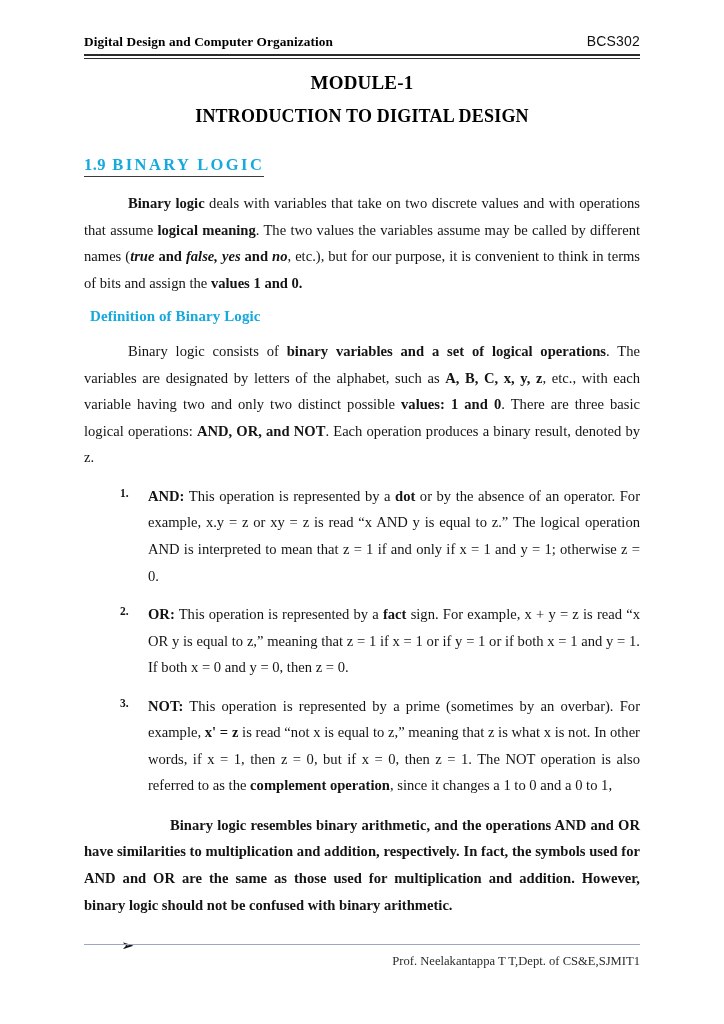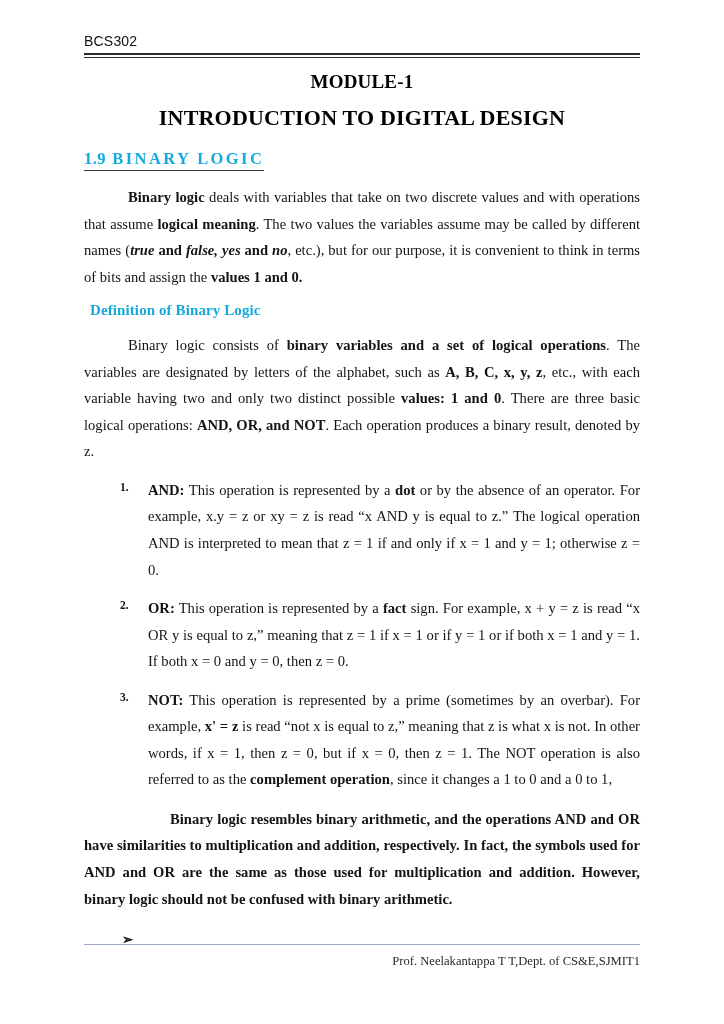--- a/index.html
+++ b/index.html
@@ -59,28 +59,28 @@
     text-align: center;
     font-weight: bold;
     color: #000;
   }
   .module-title {
     font-size: 19px;
     margin-top: 13px;
     letter-spacing: .2px;
   }
   .doc-title {
-    font-size: 22px;
+    font-size: 18px;
     margin-top: 12px;
     letter-spacing: .2px;
   }
 
   
   .section-heading {
-    margin-top: 18px;
+    margin-top: 28px;
     font-weight: bold;
     font-size: 16.5px;
     color: #15a9dd;
     letter-spacing: 2.4px;
     display: inline-block;
     border-bottom: 1.6px solid #3a3a3a;
     padding-bottom: 1px;
   }
   .section-heading .nodot {
     letter-spacing: .4px;
@@ -182,20 +182,21 @@
   }
   .footer-page { font-size: 12.6px; }
 </style>
 </head>
 <body>
 
 <div class="page">
   <div class="content">
 
     <div class="doc-header">
+      <div class="doc-header-title">Digital Design and Computer Organization</div>
       <div class="doc-header-code">BCS302</div>
     </div>
     <hr class="header-rule">
 
     <div class="module-title">MODULE-1</div>
     <div class="doc-title">INTRODUCTION TO DIGITAL DESIGN</div>
 
     <div>
       <span class="section-heading"><span class="nodot">1.9</span>&nbsp;<span>BINARY LOGIC</span></span>
     </div>

